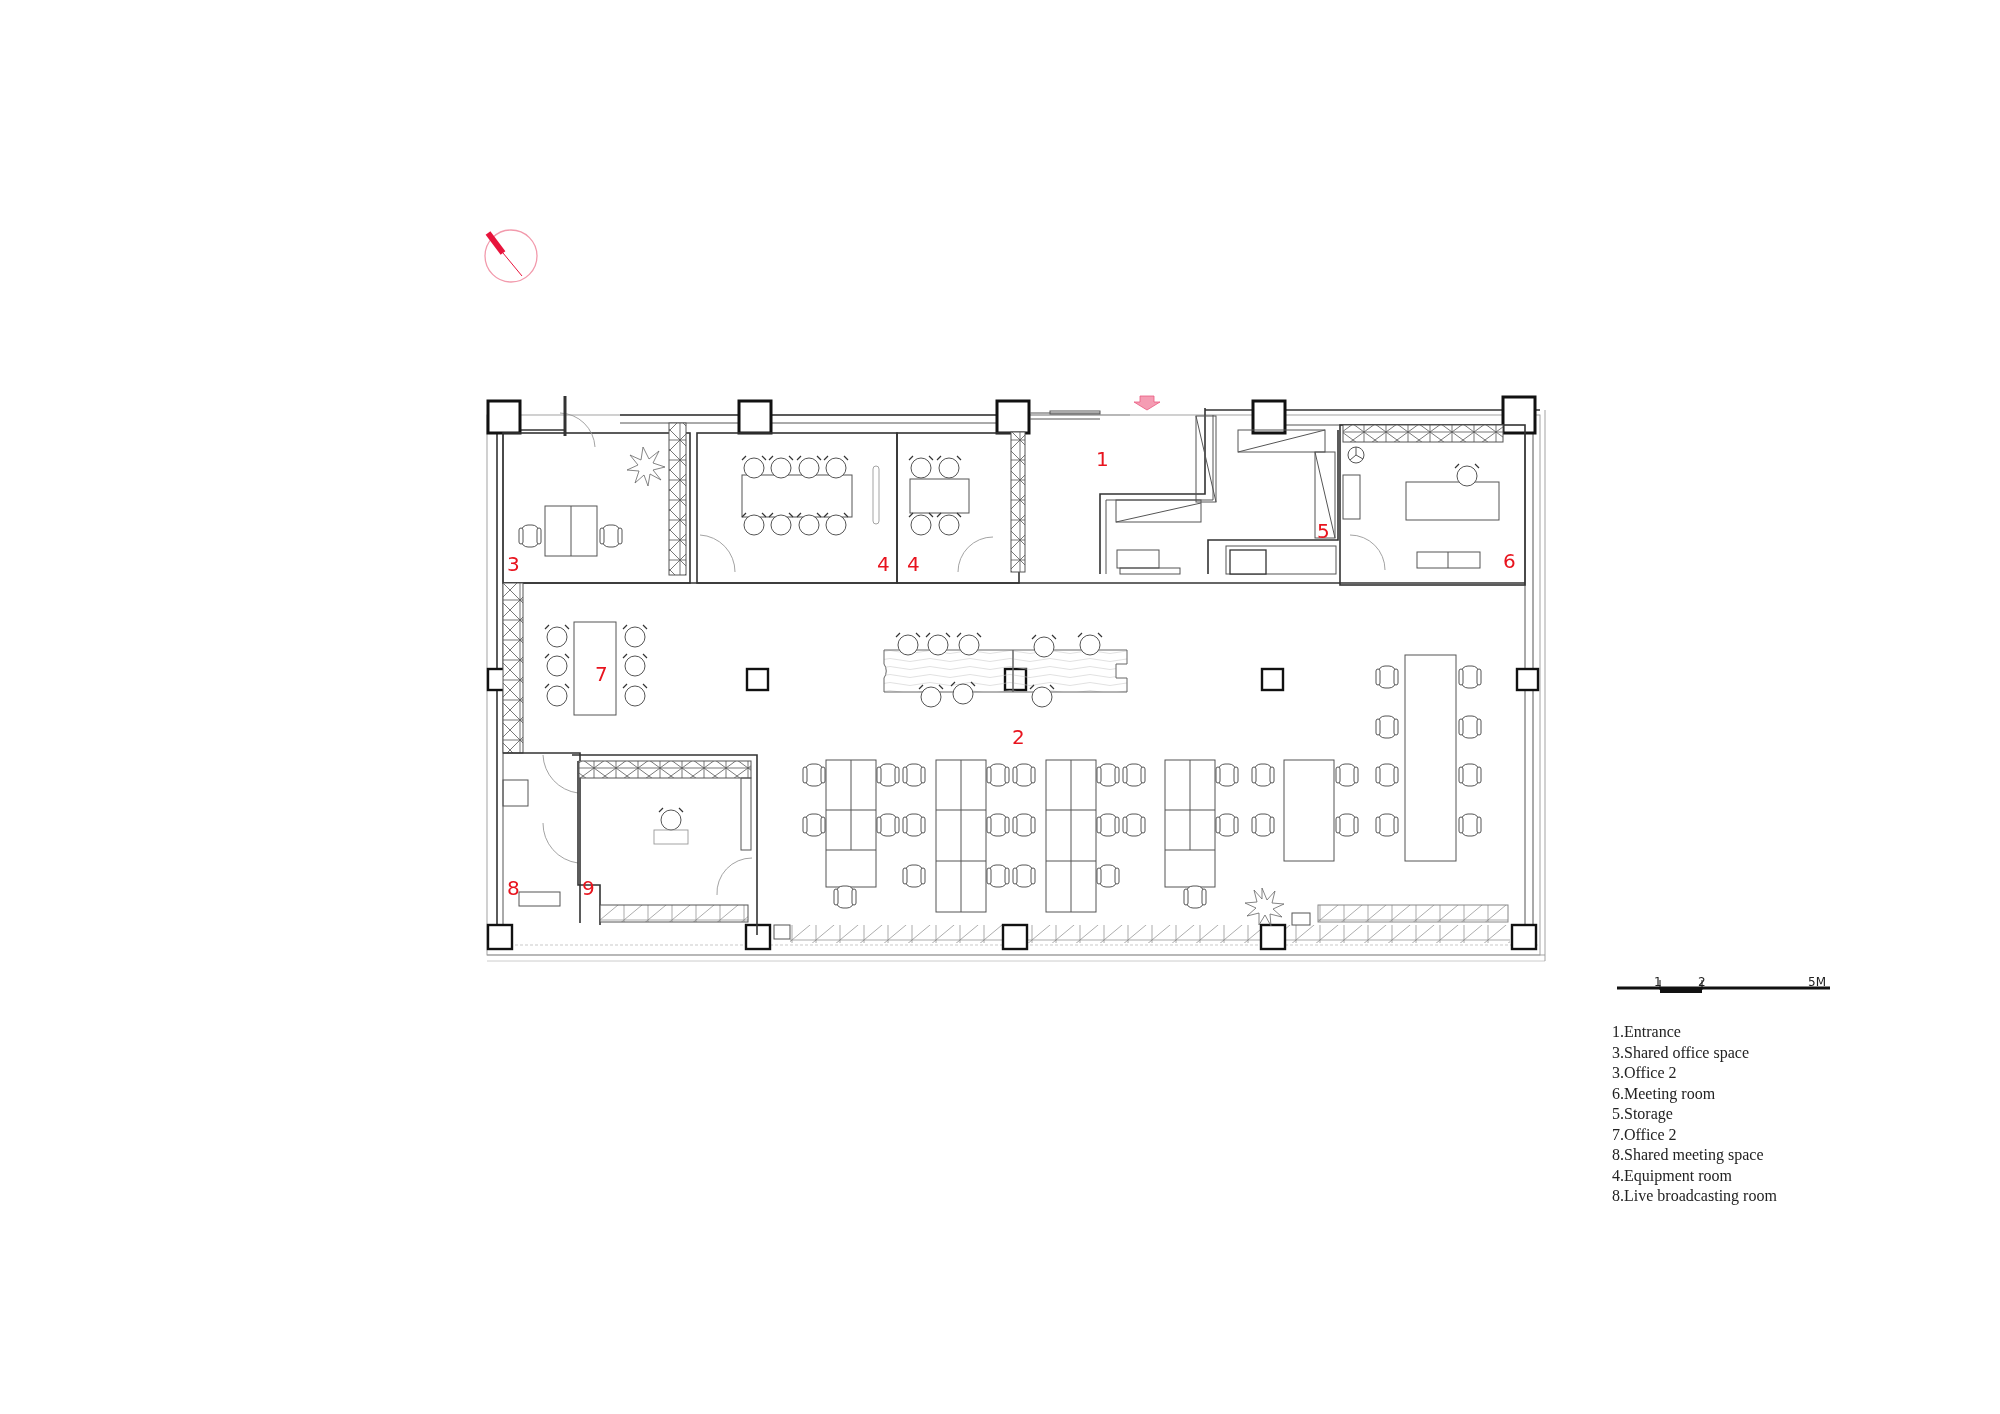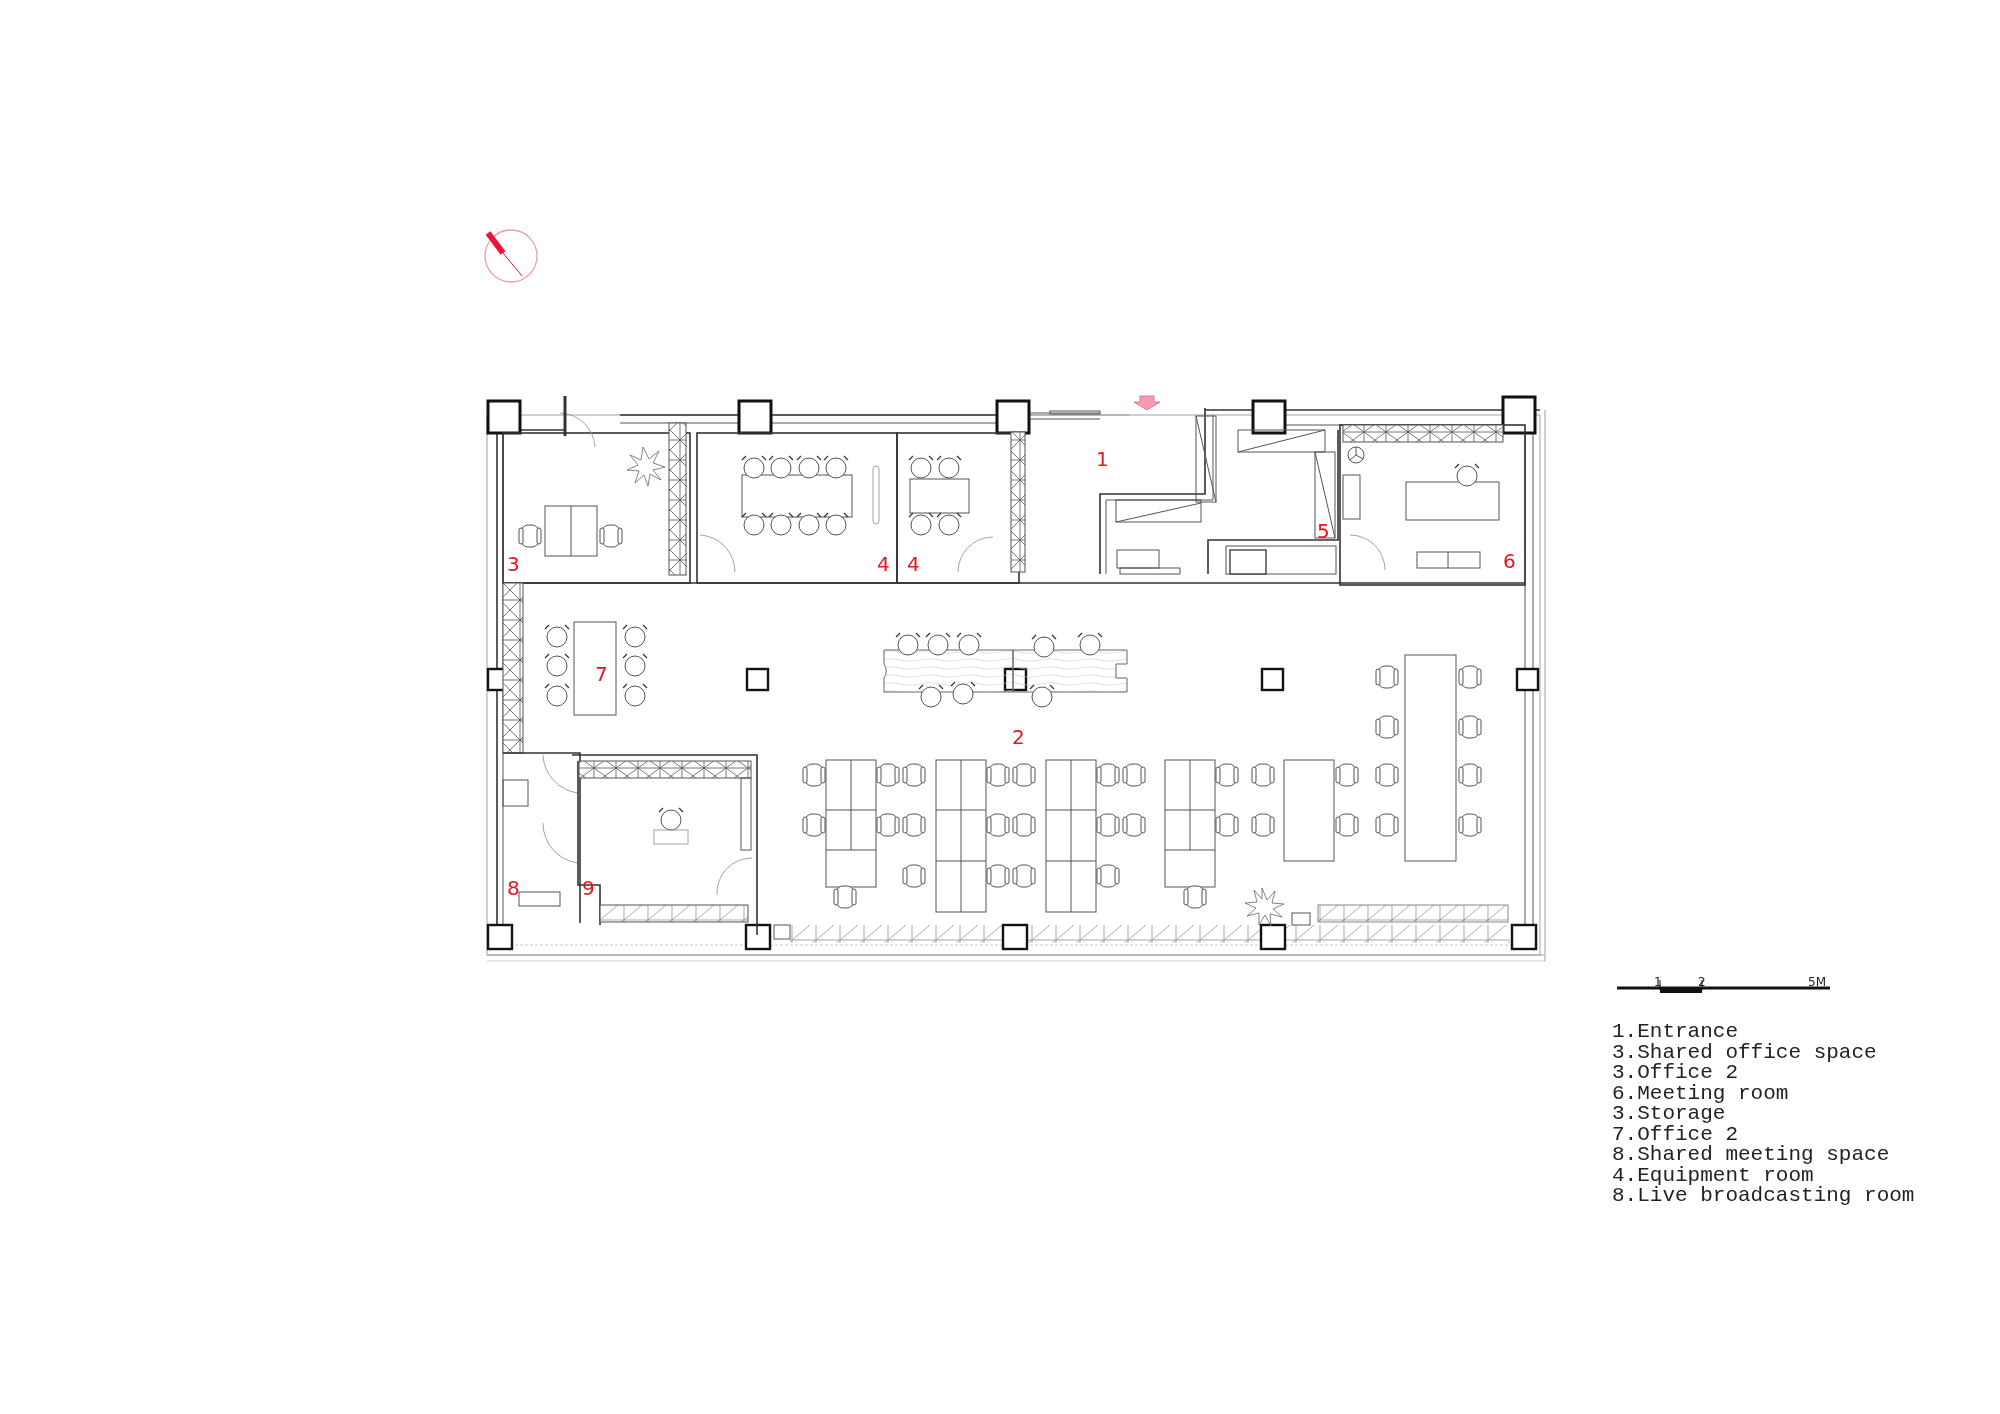--- a/index.html
+++ b/index.html
@@ -5,21 +5,21 @@
   html, body { margin:0; padding:0; background:#ffffff; }
   body { width:2000px; height:1414px; position:relative; overflow:hidden; font-family:"Liberation Sans", sans-serif; }
   #plan { position:absolute; left:0; top:0; }
   .wall { fill:none; stroke:#333; stroke-width:1.6; }
   .thin { fill:none; stroke:#555; stroke-width:1; }
   .light { fill:none; stroke:#999; stroke-width:0.9; }
   .col { fill:#fff; stroke:#111; stroke-width:3; }
   .furn { fill:#fff; stroke:#555; stroke-width:1; }
   .chair { fill:#fff; stroke:#555; stroke-width:1; }
   .room-num { font-family:"DejaVu Sans", sans-serif; font-size:20px; fill:#e8141e; }
-  .legend { position:absolute; left:1612px; top:1022px; font-family:Liberation Mono, monospace; font-size:21px; line-height:20.5px; color:#222; }
+  .legend { position:absolute; left:1612px; top:1022px; font-family:Liberation Serif, serif; font-size:16px; line-height:20.5px; color:#222; }
   .legend div { white-space:nowrap; }
   .scale-lbl { font-family:"DejaVu Sans", sans-serif; font-size:12px; fill:#222; }
 </style>
 </head>
 <body>
 
 <svg id="plan" width="2000" height="1414" viewBox="0 0 2000 1414" xmlns="http://www.w3.org/2000/svg">
   <defs>
     <pattern id="xhatch" width="20" height="20" patternUnits="userSpaceOnUse">
       <rect width="20" height="20" fill="#fff" stroke="#555" stroke-width="0.8"></rect>
@@ -305,18 +305,18 @@
     <text class="scale-lbl" x="1698" y="986">2</text>
     <text class="scale-lbl" x="1808" y="986">5M</text>
   </g>
 </svg>
 
 <div class="legend">
   <div>1.Entrance</div>
   <div>3.Shared office space</div>
   <div>3.Office 2</div>
   <div>6.Meeting room</div>
-  <div>3.Storage</div>
+  <div>5.Storage</div>
   <div>7.Office 2</div>
   <div>8.Shared meeting space</div>
   <div>4.Equipment room</div>
   <div>8.Live broadcasting room</div>
 </div>
 
 </body></html>

